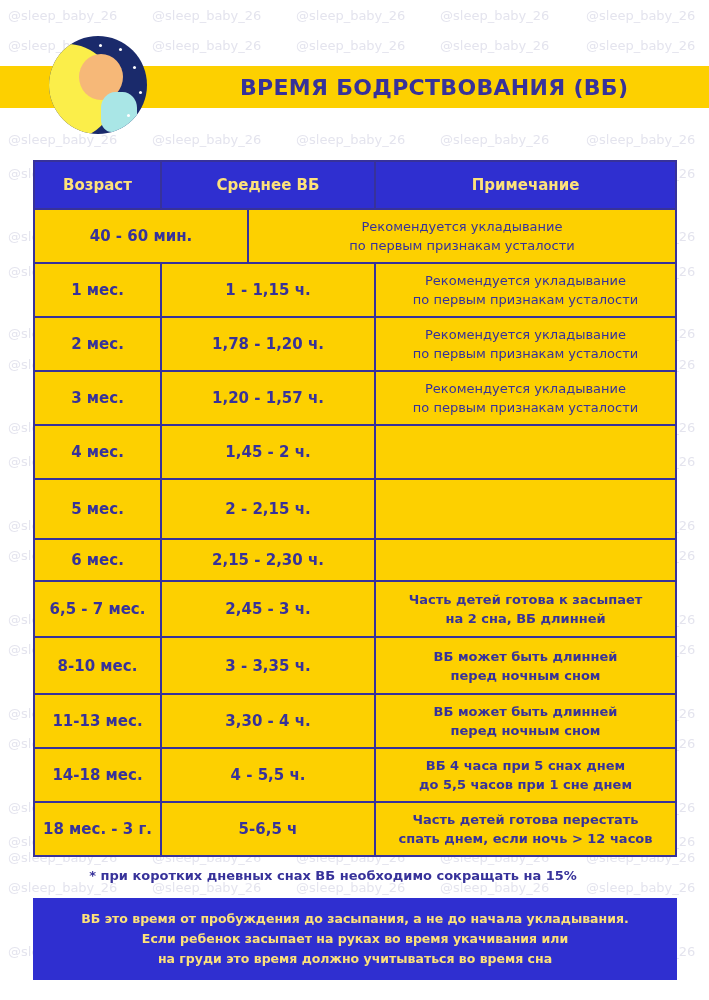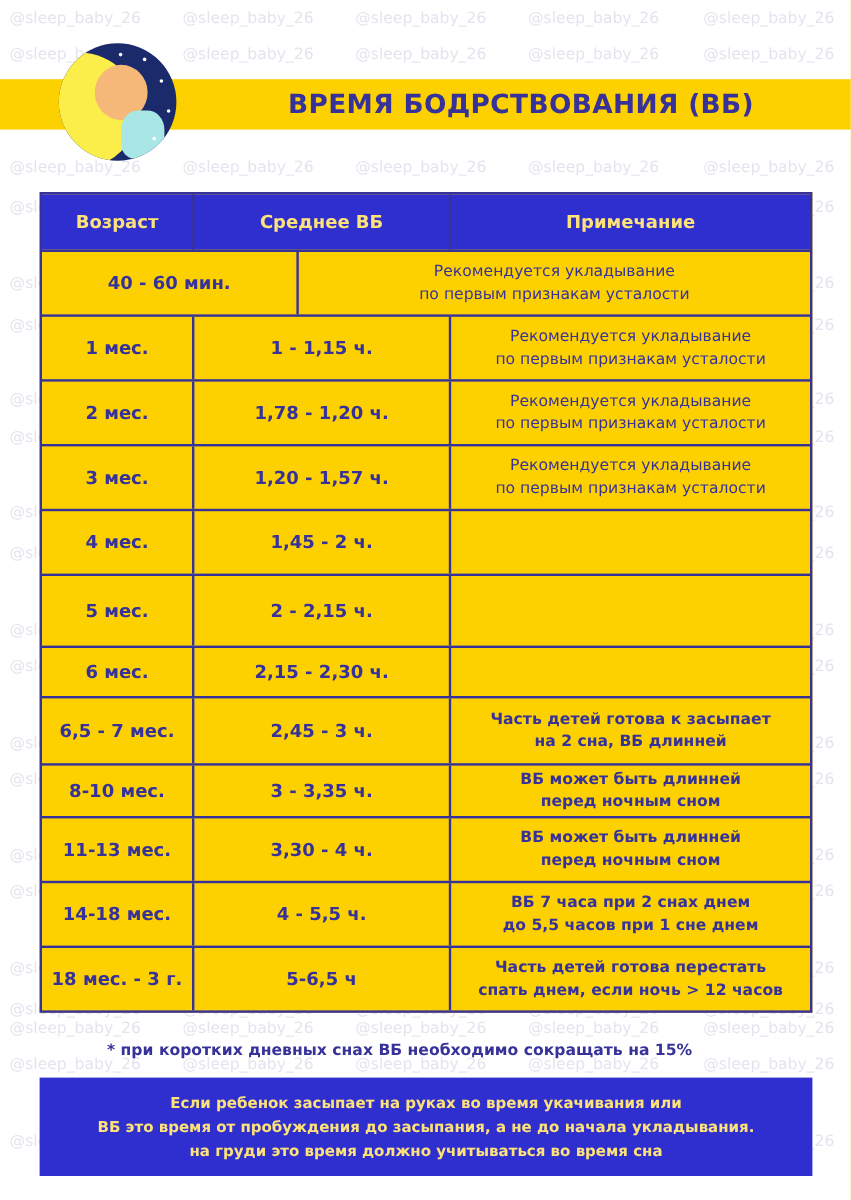--- a/index.html
+++ b/index.html
@@ -278,21 +278,21 @@
       <div class="row" style="height: 56px;">
         <div class="cell c1">6,5 - 7 мес.</div>
         <div class="cell c2">2,45 - 3 ч.</div>
         <div class="cell c3">
           <div class="note bold">
             <span>Часть детей готова к засыпает</span>
             <span>на 2 сна, ВБ длинней</span>
           </div>
         </div>
       </div>
-      <div class="row" style="height: 44px;">
+      <div class="row" style="height: 57px;">
         <div class="cell c1">8-10 мес.</div>
         <div class="cell c2">3 - 3,35 ч.</div>
         <div class="cell c3">
           <div class="note bold">
             <span>ВБ может быть длинней</span>
             <span>перед ночным сном</span>
           </div>
         </div>
       </div>
       <div class="row" style="height: 54px;">
@@ -303,37 +303,37 @@
             <span>ВБ может быть длинней</span>
             <span>перед ночным сном</span>
           </div>
         </div>
       </div>
       <div class="row" style="height: 54px;">
         <div class="cell c1">14-18 мес.</div>
         <div class="cell c2">4 - 5,5 ч.</div>
         <div class="cell c3">
           <div class="note bold">
-            <span>ВБ 7 часа при 2 снах днем</span>
+            <span>ВБ 4 часа при 5 снах днем</span>
             <span>до 5,5 часов при 1 сне днем</span>
           </div>
         </div>
       </div>
       <div class="row" style="height: 54px;">
         <div class="cell c1">18 мес. - 3 г.</div>
         <div class="cell c2">5-6,5 ч</div>
         <div class="cell c3">
           <div class="note bold">
             <span>Часть детей готова перестать</span>
             <span>спать днем, если ночь &gt; 12 часов</span>
           </div>
         </div>
       </div>
     </div>
 </div>
 
 <div class="footnote">* при коротких дневных снах ВБ необходимо сокращать на 15%</div>
 
 <div class="info-box">
+  <span>ВБ  это время от пробуждения до засыпания, а не до начала укладывания.</span>
   <span>Если ребенок засыпает на руках во время укачивания или</span>
-  <span>ВБ  это время от пробуждения до засыпания, а не до начала укладывания.</span>
   <span>на груди это время должно учитываться во время сна</span>
 </div>
 
 </body></html>

